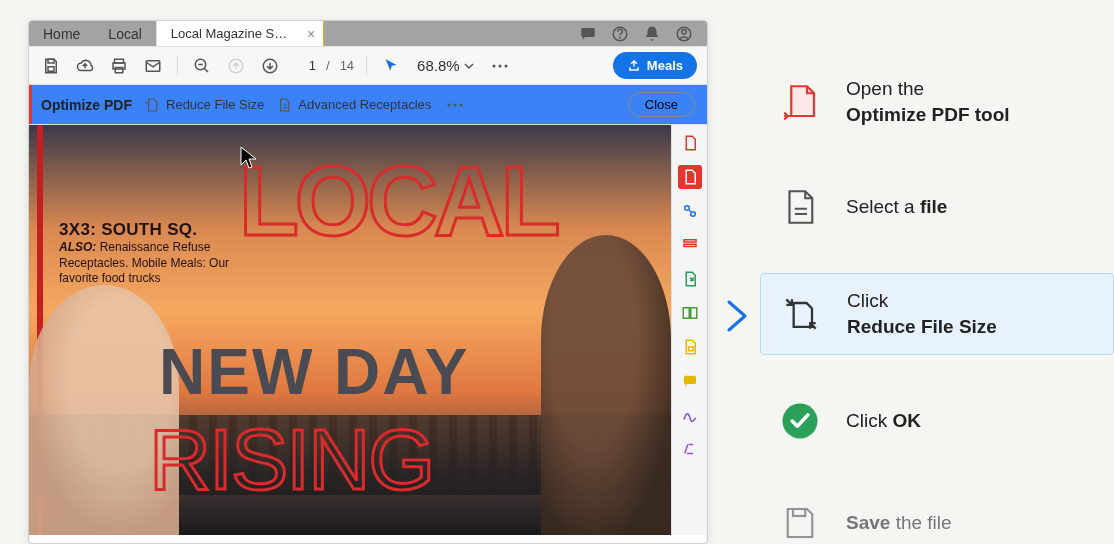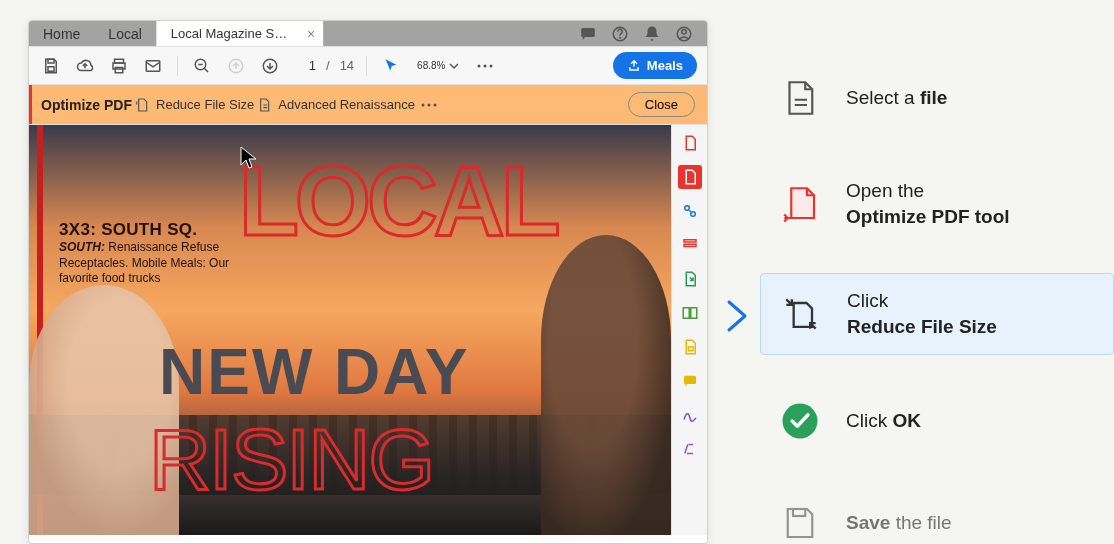--- a/index.html
+++ b/index.html
@@ -13,24 +13,24 @@
 .top-tab.doc-tab { background: #fff; border-right: 1px solid #eab308; border-left: 1px solid #ddd; font-size: 13px; position: relative; padding-right: 36px; }
 .tab-close { position: absolute; right: 8px; font-size: 14px; color: #888; cursor: pointer; }
 .topbar-right { margin-left: auto; display: flex; gap: 14px; padding-right: 14px; align-items: center; }
 .top-icon { width: 18px; height: 18px; display: flex; align-items: center; justify-content: center; color: #555; cursor: pointer; }
 
 .toolbar { height: 38px; display: flex; align-items: center; padding: 0 10px; gap: 10px; border-bottom: 1px solid #e0e0e0; background: #f7f7f7; }
 .tb-icon { width: 24px; height: 24px; display: flex; align-items: center; justify-content: center; color: #555; cursor: pointer; }
 .tb-sep { width: 1px; height: 20px; background: #ddd; margin: 0 2px; }
 .page-input { width: 24px; text-align: right; border: none; background: transparent; font-size: 13px; color: #333; }
 .page-total { font-size: 13px; color: #666; }
-.zoom-box { font-size: 10px; color: #333; padding: 2px 4px; display: flex; align-items: center; gap: 4px; }
+.zoom-box { font-size: 15px; color: #333; padding: 2px 4px; display: flex; align-items: center; gap: 4px; }
 .share-btn { margin-left: auto; background: #1473e6; color: #fff; border-radius: 16px; padding: 6px 14px; font-size: 13px; font-weight: 600; display: flex; align-items: center; gap: 6px; cursor: pointer; }
 
-.subbar { height: 40px; display: flex; align-items: center; padding: 0 12px; gap: 2px; border-bottom: 1px solid #e0e0e0; background: #fdba74; position: relative; }
+.subbar { height: 40px; display: flex; align-items: center; padding: 0 12px; gap: 12px; border-bottom: 1px solid #e0e0e0; background: #3b82f6; position: relative; }
 .subbar::before { content:''; position:absolute; left:0; top:0; bottom:0; width:3px; background:#e8342f; }
 .sub-label { font-size: 14px; font-weight: 700; color: #222; }
 .sub-item { font-size: 13px; color: #333; display: flex; align-items: center; gap: 6px; cursor: pointer; }
 .close-pill { margin-left: auto; border: 1px solid #888; border-radius: 16px; padding: 4px 16px; font-size: 13px; cursor: pointer; }
 
 .doc-area { display: flex; height: calc(100% - 112px); }
 .doc-view { flex: 1; background: #9a9a9a; overflow: hidden; position: relative; }
 .mag-page { width: 100%; height: 100%; position: relative; background: linear-gradient(180deg,#3a3a4a 0%,#d88850 25%,#f6a860 45%,#e07840 65%,#4a3a3a 85%,#1a1a1a 100%); }
 .mag-red-bar { position:absolute; left:8px; top:0; bottom:0; width:6px; background:#c4201f; }
 .mag-title { position: absolute; top: 20px; left: 210px; font-size: 98px; font-weight: 900; color: transparent; -webkit-text-stroke: 3px #d92b2b; letter-spacing: -4px; font-family: Arial Black, sans-serif; }
@@ -188,42 +188,42 @@
           <path d="M7 3h8l4 4v14H7z"></path>
           <path d="M3 7l4 4M3 11l4-4" stroke-dasharray="2"></path>
         </svg>
       <span>Reduce File Size</span>
     </div>
     <div class="sub-item">
       <svg width="16" height="16" viewBox="0 0 24 24" fill="none" stroke="#555" stroke-width="1.8">
           <path d="M7 3h8l4 4v14H7z"></path>
           <path d="M11 12h6M11 16h6"></path>
         </svg>
-      <span>Advanced Renaissance</span>
+      <span>Advanced Receptacles</span>
     </div>
     <div class="tb-icon">
         <svg width="18" height="6" viewBox="0 0 18 6">
           <circle cx="3" cy="3" r="1.5" fill="#555"></circle>
           <circle cx="9" cy="3" r="1.5" fill="#555"></circle>
           <circle cx="15" cy="3" r="1.5" fill="#555"></circle>
         </svg>
       </div>
     <div class="close-pill">Close</div>
   </div>
 
   <div class="doc-area">
     <div class="doc-view">
       <div class="mag-page">
         <div class="mag-red-bar"></div>
         <div class="skyline"></div>
         <div class="face-left"></div>
         <div class="face-right"></div>
         <div class="mag-title">LOCAL</div>
         <div class="mag-head2">3X3: SOUTH SQ.</div>
-        <div class="mag-sub2"><em>SOUTH:</em><span> Renaissance Refuse Receptacles. Mobile Meals: Our favorite food trucks</span></div>
+        <div class="mag-sub2"><em>ALSO:</em><span> Renaissance Refuse Receptacles. Mobile Meals: Our favorite food trucks</span></div>
         <div class="mag-newday">NEW DAY</div>
         <div class="mag-rising">RISING</div>
       </div>
     </div>
     <div class="right-rail">
       <div class="rail-icon">
           <svg width="18" height="18" viewBox="0 0 24 24" fill="none" stroke="#e8342f" stroke-width="2">
             <path d="M7 3h8l4 4v14H7z"></path>
           </svg>
         </div>
@@ -293,45 +293,45 @@
 <div class="arrow-indicator">
   <svg width="30" height="40" viewBox="0 0 30 40">
       <path d="M6 6l16 14L6 34" fill="none" stroke="#1473e6" stroke-width="3" stroke-linecap="round" stroke-linejoin="round"></path>
     </svg>
 </div>
 
 <div class="steps">
 
   <div class="step">
     <div class="step-icon">
+      <svg width="42" height="42" viewBox="0 0 48 48">
+          <path d="M14 6h18l8 8v26H14z" fill="#fceaea" stroke="#e8342f" stroke-width="2.5"></path>
+          <path d="M32 6v8h8" fill="none" stroke="#e8342f" stroke-width="2.5"></path>
+          <path d="M6 40h10M6 36l4 4-4 4" fill="none" stroke="#e8342f" stroke-width="2.5"></path>
+        </svg>
+    </div>
+    <div class="step-text">
+      <span>Open the</span><br>
+      <strong>Optimize PDF tool</strong>
+    </div>
+  </div>
+
+  <div class="step">
+    <div class="step-icon">
       <svg width="42" height="42" viewBox="0 0 48 48" fill="none" stroke="#555" stroke-width="2.5">
           <path d="M12 6h18l8 8v28H12z"></path>
           <path d="M30 6v8h8"></path>
           <path d="M18 26h14M18 32h14"></path>
         </svg>
     </div>
     <div class="step-text">
       <span>Select a </span><strong>file</strong>
     </div>
   </div>
 
-  <div class="step">
-    <div class="step-icon">
-      <svg width="42" height="42" viewBox="0 0 48 48">
-          <path d="M14 6h18l8 8v26H14z" fill="#fceaea" stroke="#e8342f" stroke-width="2.5"></path>
-          <path d="M32 6v8h8" fill="none" stroke="#e8342f" stroke-width="2.5"></path>
-          <path d="M6 40h10M6 36l4 4-4 4" fill="none" stroke="#e8342f" stroke-width="2.5"></path>
-        </svg>
-    </div>
-    <div class="step-text">
-      <span>Open the</span><br>
-      <strong>Optimize PDF tool</strong>
-    </div>
-  </div>
-
   <div class="step highlight">
     <div class="step-icon">
       <svg width="44" height="44" viewBox="0 0 48 48" fill="none" stroke="#333" stroke-width="2.5">
           <path d="M16 12h14l6 6v20H16z"></path>
           <path d="M8 8l6 6M14 8v6H8"></path>
           <path d="M40 40l-6-6M34 40v-6h6"></path>
         </svg>
     </div>
     <div class="step-text">
       <span>Click</span><br>

